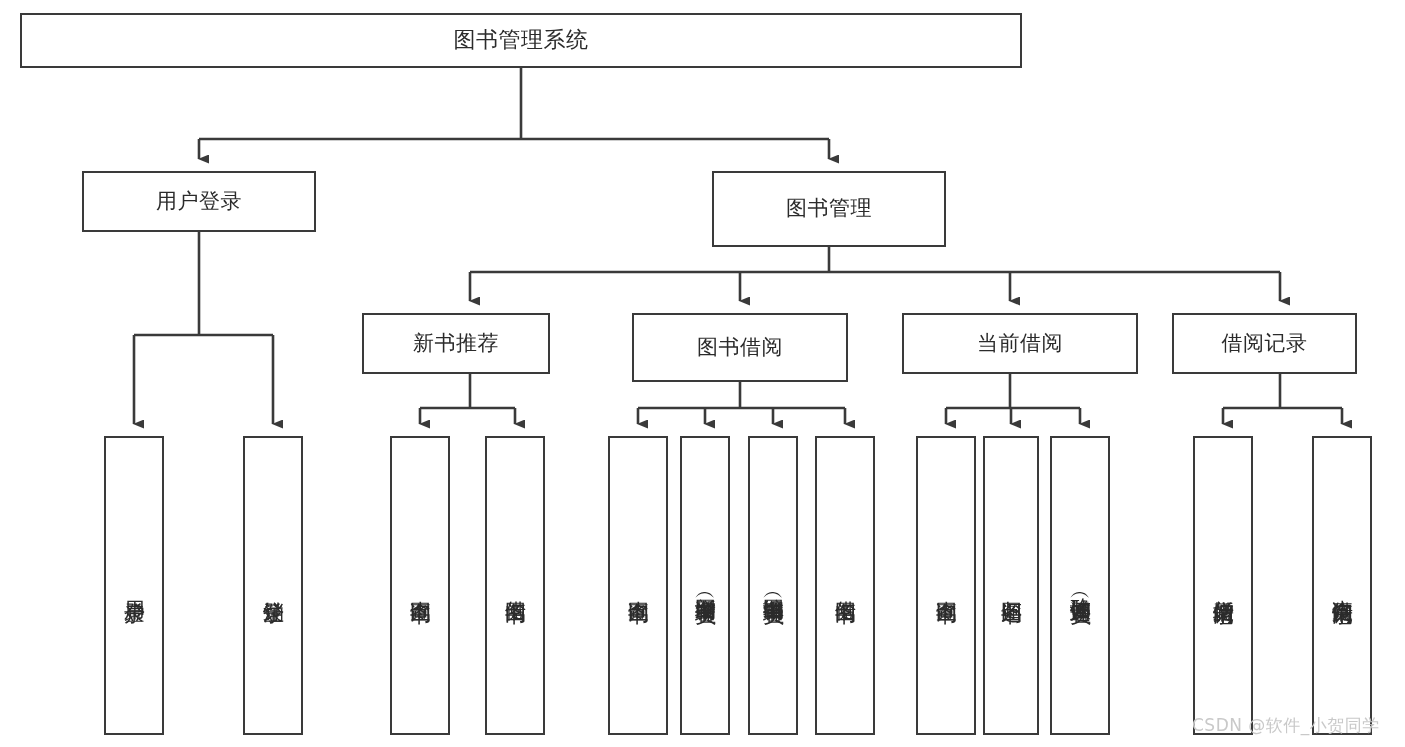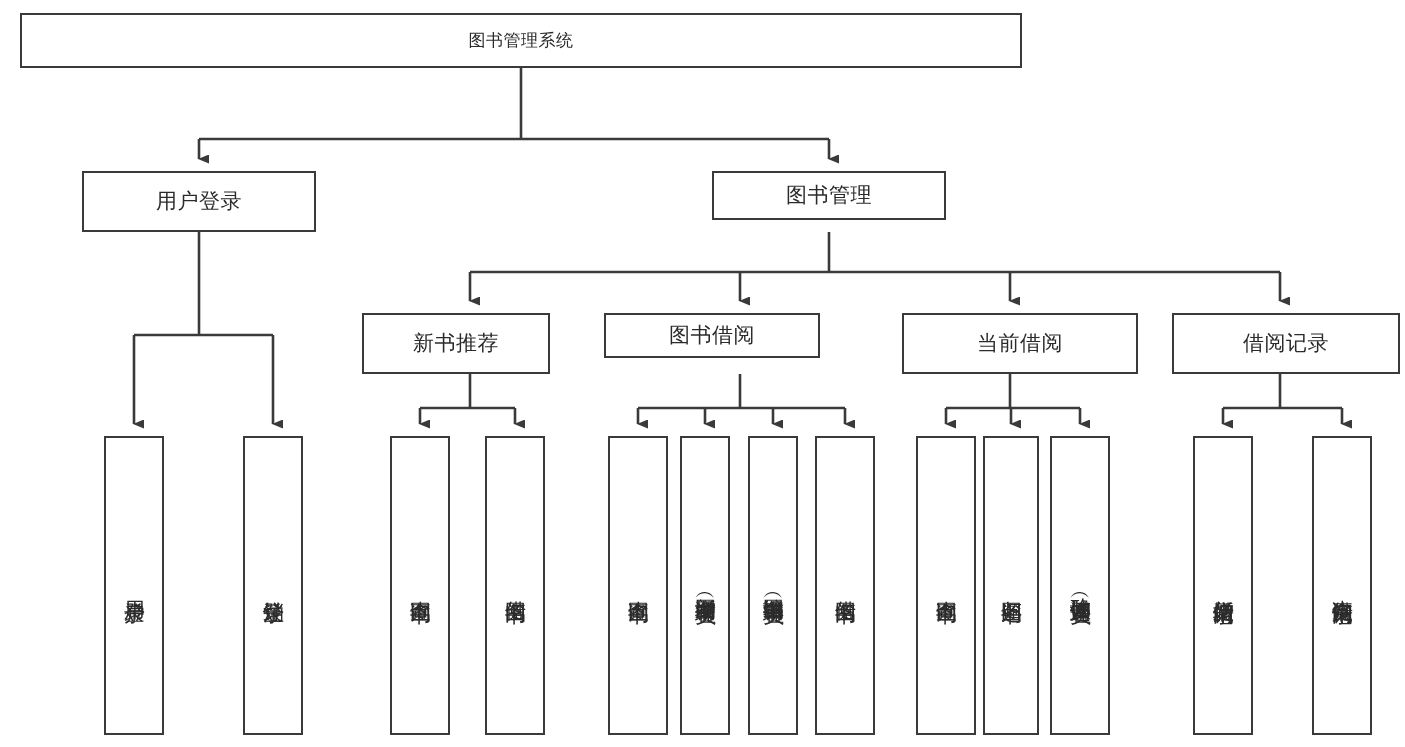--- a/index.html
+++ b/index.html
@@ -46,21 +46,21 @@
     letter-spacing: 0.5px;
   }
   .node.vertical .label {
     font-size: 21px;
     writing-mode: vertical-rl;
     text-orientation: upright;
     letter-spacing: 1px;
     line-height: 1.0;
   }
   .node.root .label {
-    font-size: 17px;
+    font-size: 22px;
   }
   .watermark {
     position: absolute;
     color: #c9c9c9;
     font-size: 17px;
     letter-spacing: 0.5px;
     white-space: nowrap;
   }
 </style>
 </head>
@@ -110,33 +110,33 @@
       </g>
   </svg>
 
   <div id="node-layer">
       <div class="node horizontal root" style="left: 20px; top: 13px; width: 1002px; height: 55px;">
         <span class="label">图书管理系统</span>
       </div>
       <div class="node horizontal" style="left: 82px; top: 171px; width: 234px; height: 61px;">
         <span class="label">用户登录</span>
       </div>
-      <div class="node horizontal" style="left: 712px; top: 171px; width: 234px; height: 49px;">
+      <div class="node horizontal" style="left: 712px; top: 171px; width: 234px; height: 76px;">
         <span class="label">图书管理</span>
       </div>
       <div class="node horizontal" style="left: 362px; top: 313px; width: 188px; height: 61px;">
         <span class="label">新书推荐</span>
       </div>
-      <div class="node horizontal" style="left: 604px; top: 313px; width: 216px; height: 45px; align-items: center;">
+      <div class="node horizontal" style="left: 632px; top: 313px; width: 216px; height: 69px; align-items: center;">
         <span class="label">图书借阅</span>
       </div>
       <div class="node horizontal" style="left: 902px; top: 313px; width: 236px; height: 61px;">
         <span class="label">当前借阅</span>
       </div>
-      <div class="node horizontal" style="left: 1172px; top: 313px; width: 228px; height: 61px;">
+      <div class="node horizontal" style="left: 1172px; top: 313px; width: 185px; height: 61px;">
         <span class="label">借阅记录</span>
       </div>
       <div class="node vertical" style="left: 104px; top: 436px; width: 60px; height: 299px;">
         <span class="label">用户登录</span>
       </div>
       <div class="node vertical" style="left: 243px; top: 436px; width: 60px; height: 299px;">
         <span class="label">注销登录</span>
       </div>
       <div class="node vertical" style="left: 390px; top: 436px; width: 60px; height: 299px;">
         <span class="label">查询图书</span>
@@ -166,13 +166,14 @@
         <span class="label">确认归还（管理员）</span>
       </div>
       <div class="node vertical" style="left: 1193px; top: 436px; width: 60px; height: 299px;">
         <span class="label">新增借阅记录</span>
       </div>
       <div class="node vertical" style="left: 1312px; top: 436px; width: 60px; height: 299px;">
         <span class="label">查询借阅记录</span>
       </div>
     </div>
 
+  <div class="watermark" style="left: 1192px; top: 714px; color: rgb(201, 201, 201);">CSDN @软件_小贺同学</div>
 </div>
 
 </body></html>

